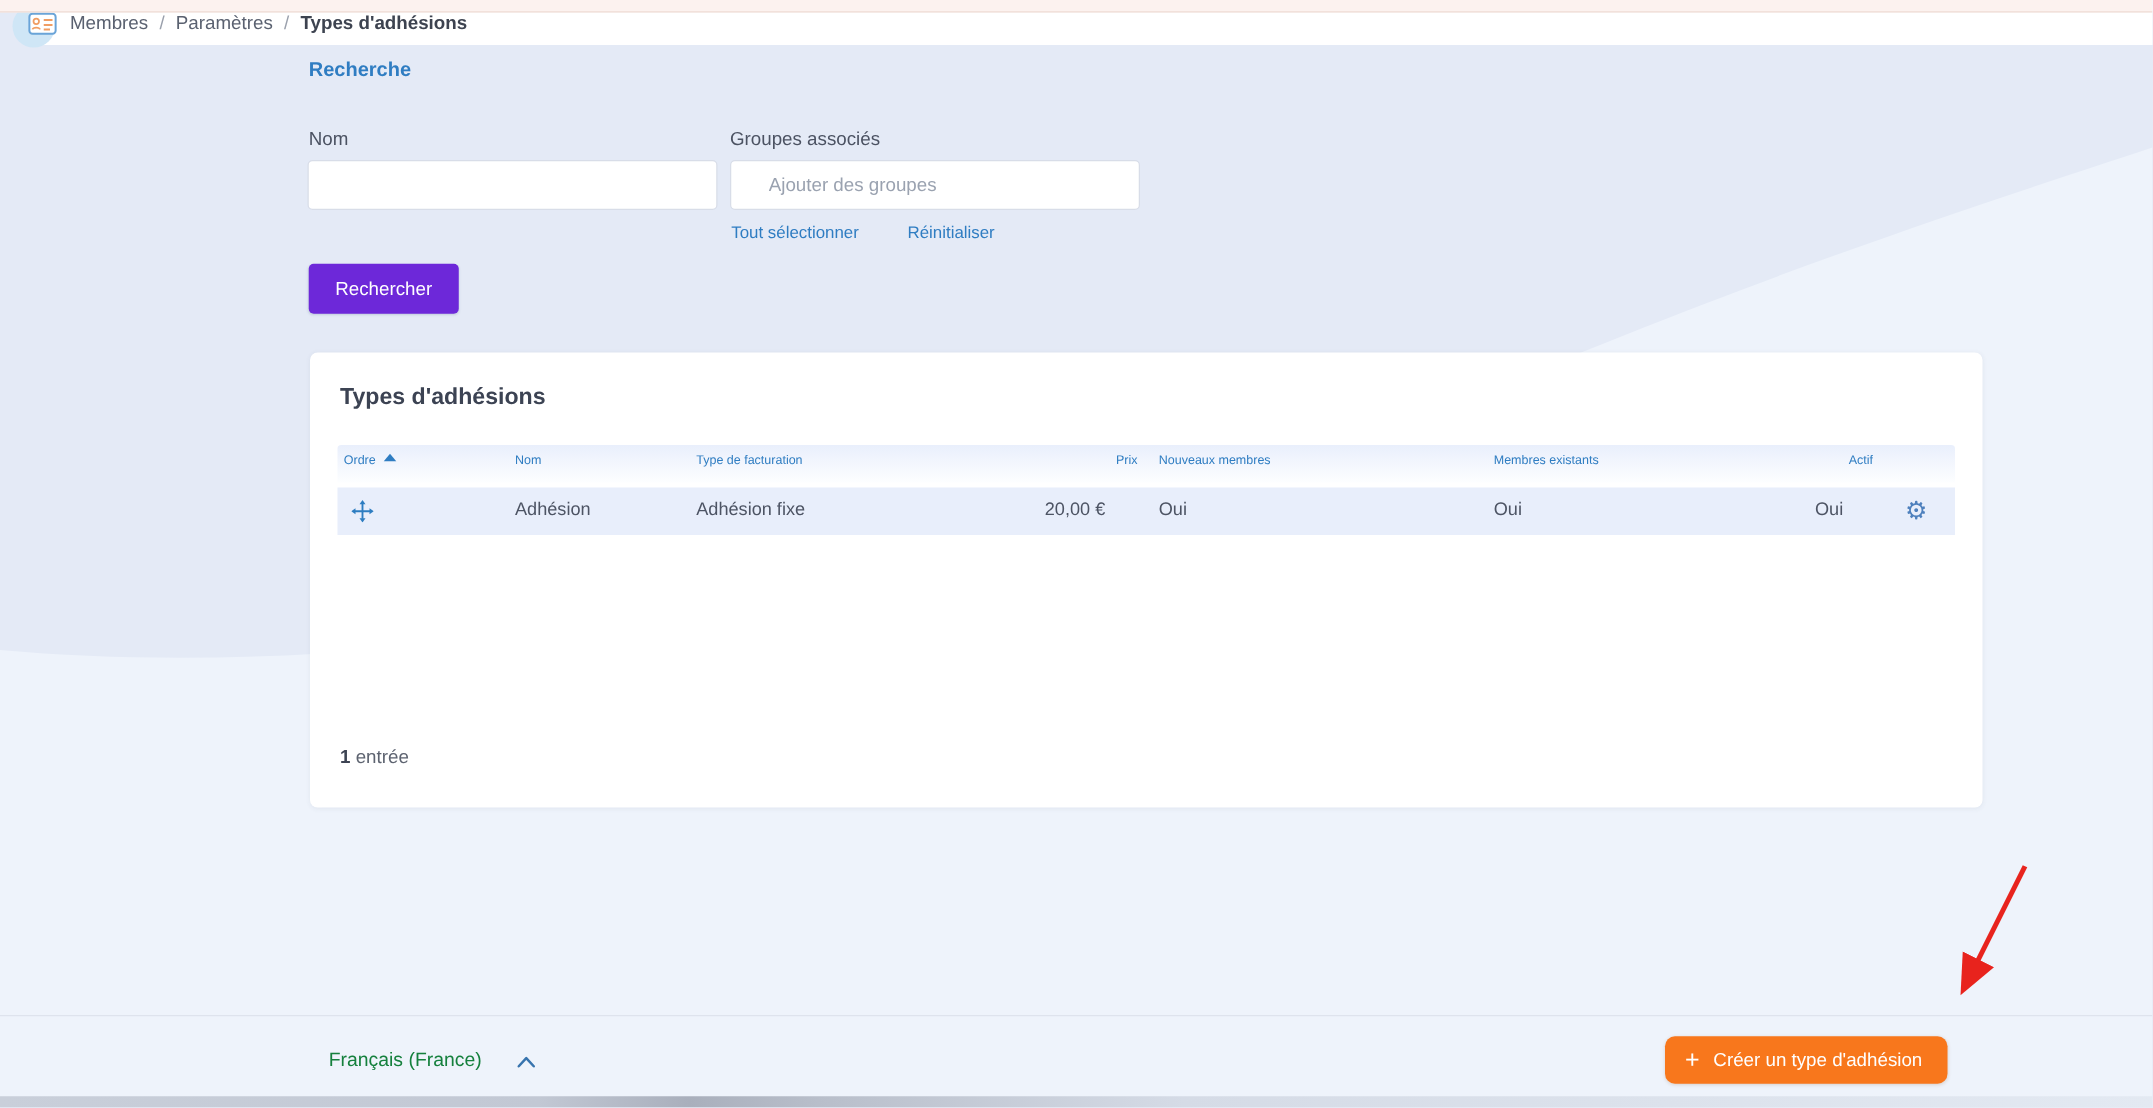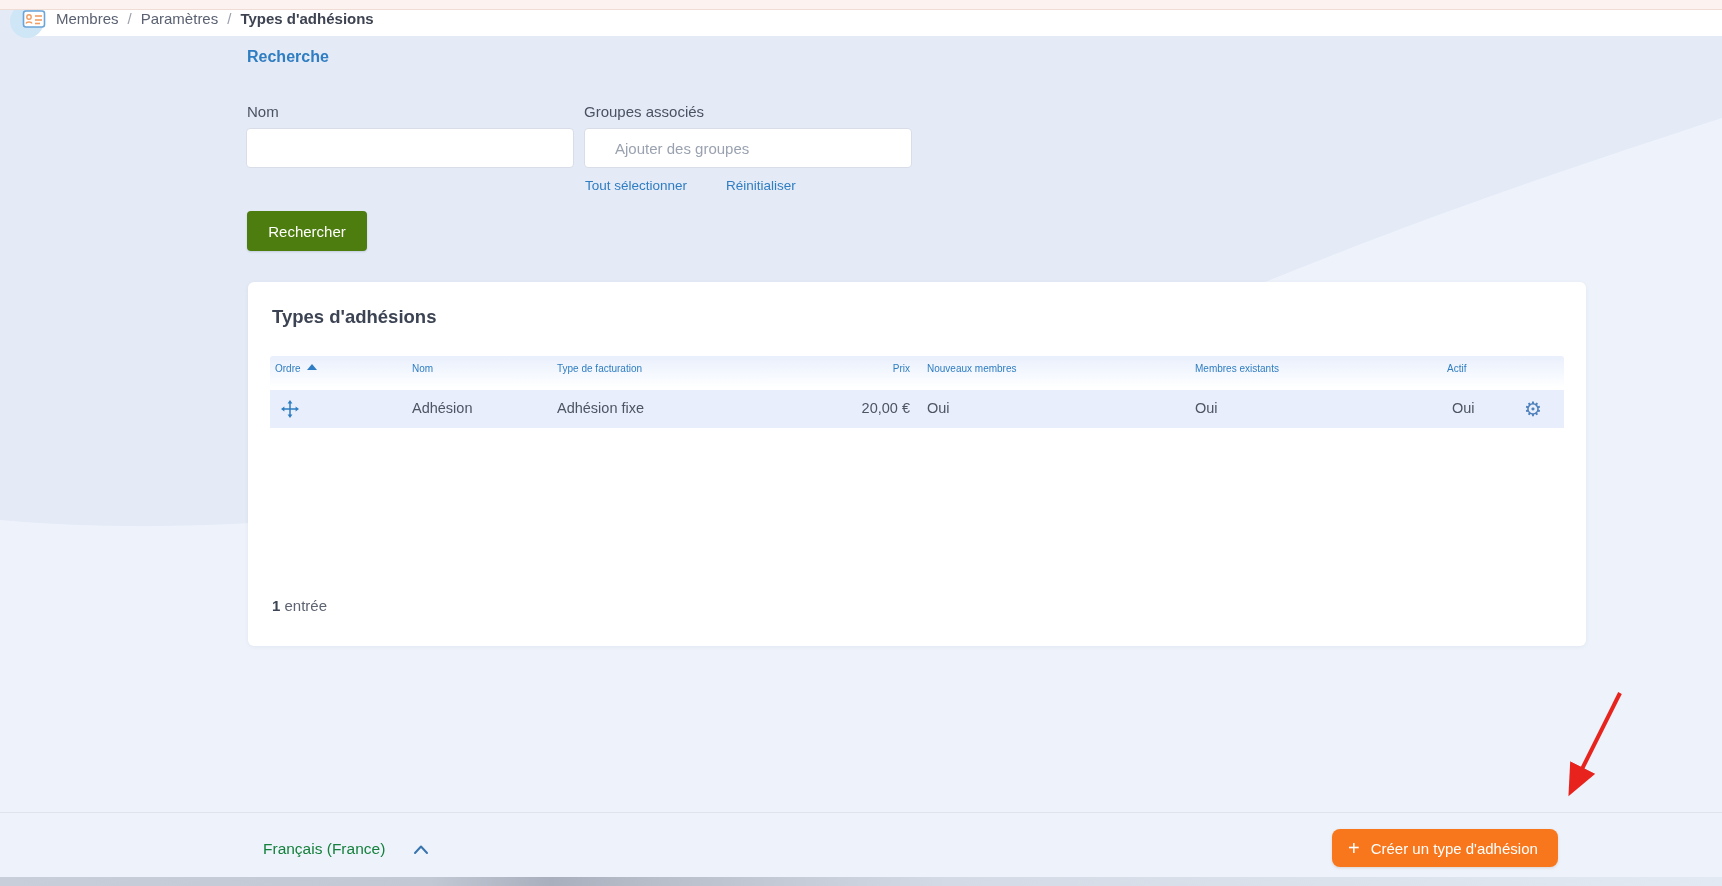--- a/index.html
+++ b/index.html
@@ -49,21 +49,21 @@
     background: #ffffff; border: 1px solid #d8dde8; border-radius: 4px;
     font-family: "Liberation Sans", sans-serif;
     font-size: 15px; color: #b91c1c; padding: 0 30px; outline: none;
   }
   .text-input::placeholder { color: #9aa2b0; }
   .inline-link {
     position: absolute; z-index: 1; font-size: 13.5px; color: #2f7dc2; cursor: pointer;
   }
   .search-btn {
     position: absolute; left: 247px; top: 211px; z-index: 1;
-    width: 120px; height: 40px; background: #4d7c0f; color: #ffffff;
+    width: 120px; height: 40px; background: #6d28d9; color: #ffffff;
     border: none; border-radius: 4px; font-size: 15px; cursor: pointer;
     font-family: "Liberation Sans", sans-serif;
     box-shadow: 0 1px 2px rgba(40,70,110,0.18);
   }
 
   
   .card {
     position: absolute; left: 248px; top: 282px; width: 1338px; height: 364px;
     background: #ffffff; border-radius: 6px; z-index: 1;
     box-shadow: 0 1px 4px rgba(50,65,100,0.07);
@@ -174,37 +174,37 @@
 
   <div class="thead">
     <div class="th" style="left:5px;">
       <span>Ordre</span><span class="sort-caret"></span>
     </div>
     <div class="th" style="left:142px;">Nom</div>
     <div class="th" style="left:287px;">Type de facturation</div>
     <div class="th right" style="left:540px; width:100px; text-align:right;">Prix</div>
     <div class="th" style="left:657px;">Nouveaux membres</div>
     <div class="th" style="left:925px;">Membres existants</div>
-    <div class="th" style="left:1177px;">Actif</div>
+    <div class="th" style="left:1209px;">Actif</div>
   </div>
 
   <div class="trow">
     <svg class="move-icon" width="18" height="18" viewBox="0 0 18 18">
       <g stroke="#2d7dc1" stroke-width="1.5" fill="#2d7dc1">
         <line x1="9" y1="3" x2="9" y2="15"></line>
         <line x1="3" y1="9" x2="15" y2="9"></line>
         <path d="M9 0 L11.4 3.4 L6.6 3.4 Z" stroke="none"></path>
         <path d="M9 18 L11.4 14.6 L6.6 14.6 Z" stroke="none"></path>
         <path d="M0 9 L3.4 6.6 L3.4 11.4 Z" stroke="none"></path>
         <path d="M18 9 L14.6 6.6 L14.6 11.4 Z" stroke="none"></path>
       </g>
     </svg>
     <div class="td" style="left:142px;">Adhésion</div>
     <div class="td" style="left:287px;">Adhésion fixe</div>
-    <div class="td right" style="left:540px; width:100px;">20,00 €</div>
+    <div class="td right" style="left:540px; width:100px;text-align:center;">20,00 €</div>
     <div class="td" style="left:657px;">Oui</div>
     <div class="td" style="left:925px;">Oui</div>
     <div class="td" style="left:1182px;">Oui</div>
     <div class="gear-icon">⚙</div>
   </div>
 
   <div class="entry-count">
     <b>1</b><span> entrée</span>
   </div>
 </div>

